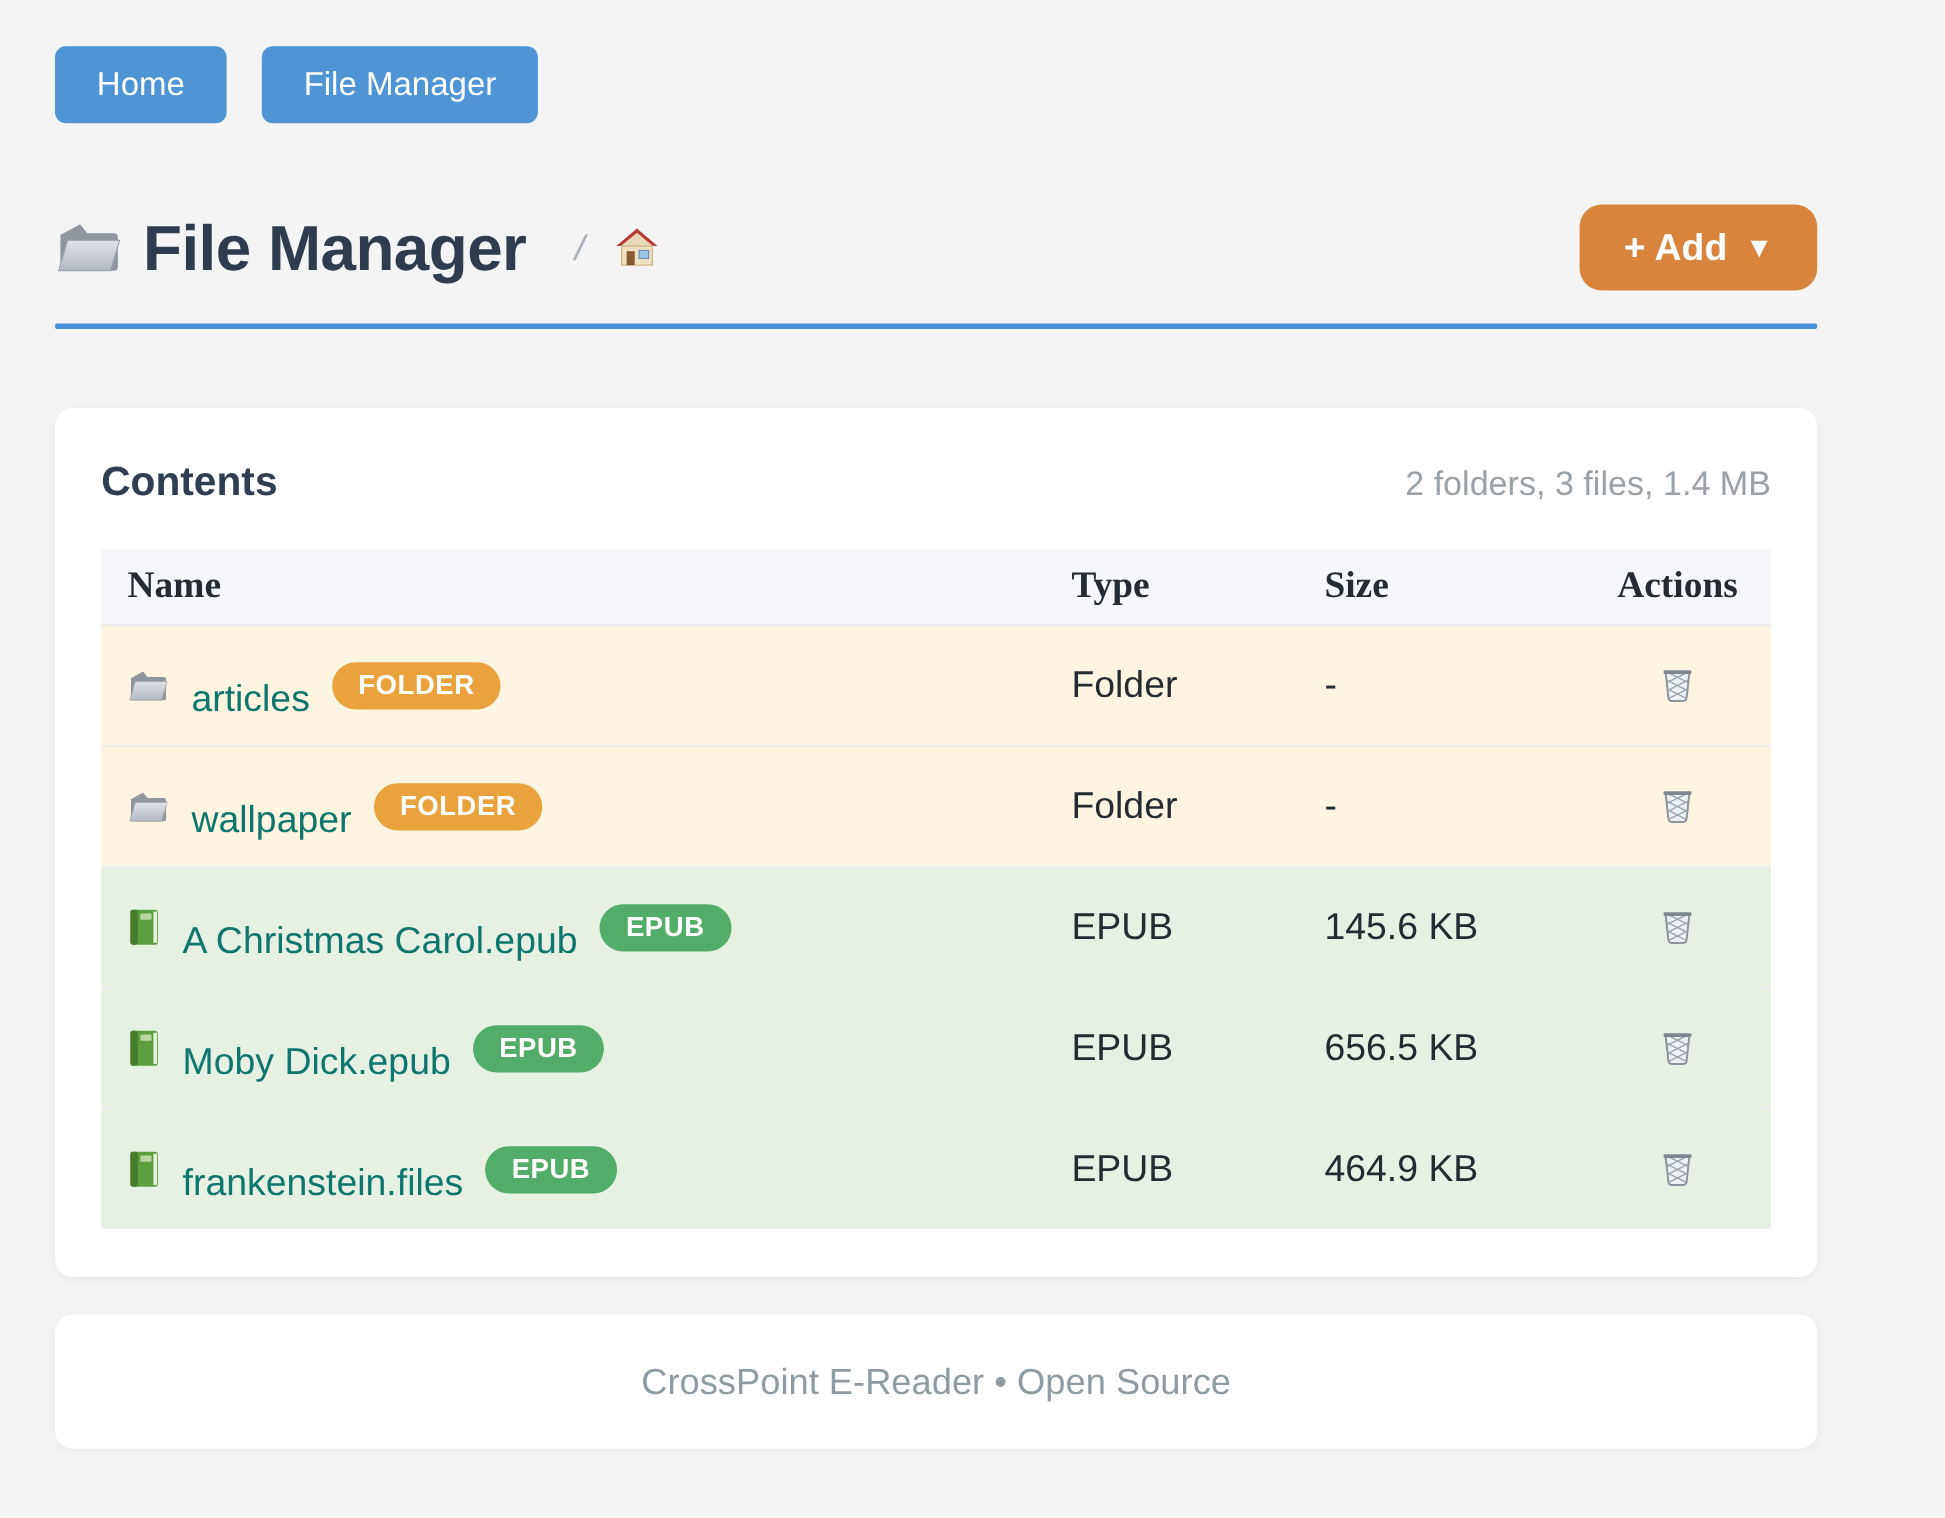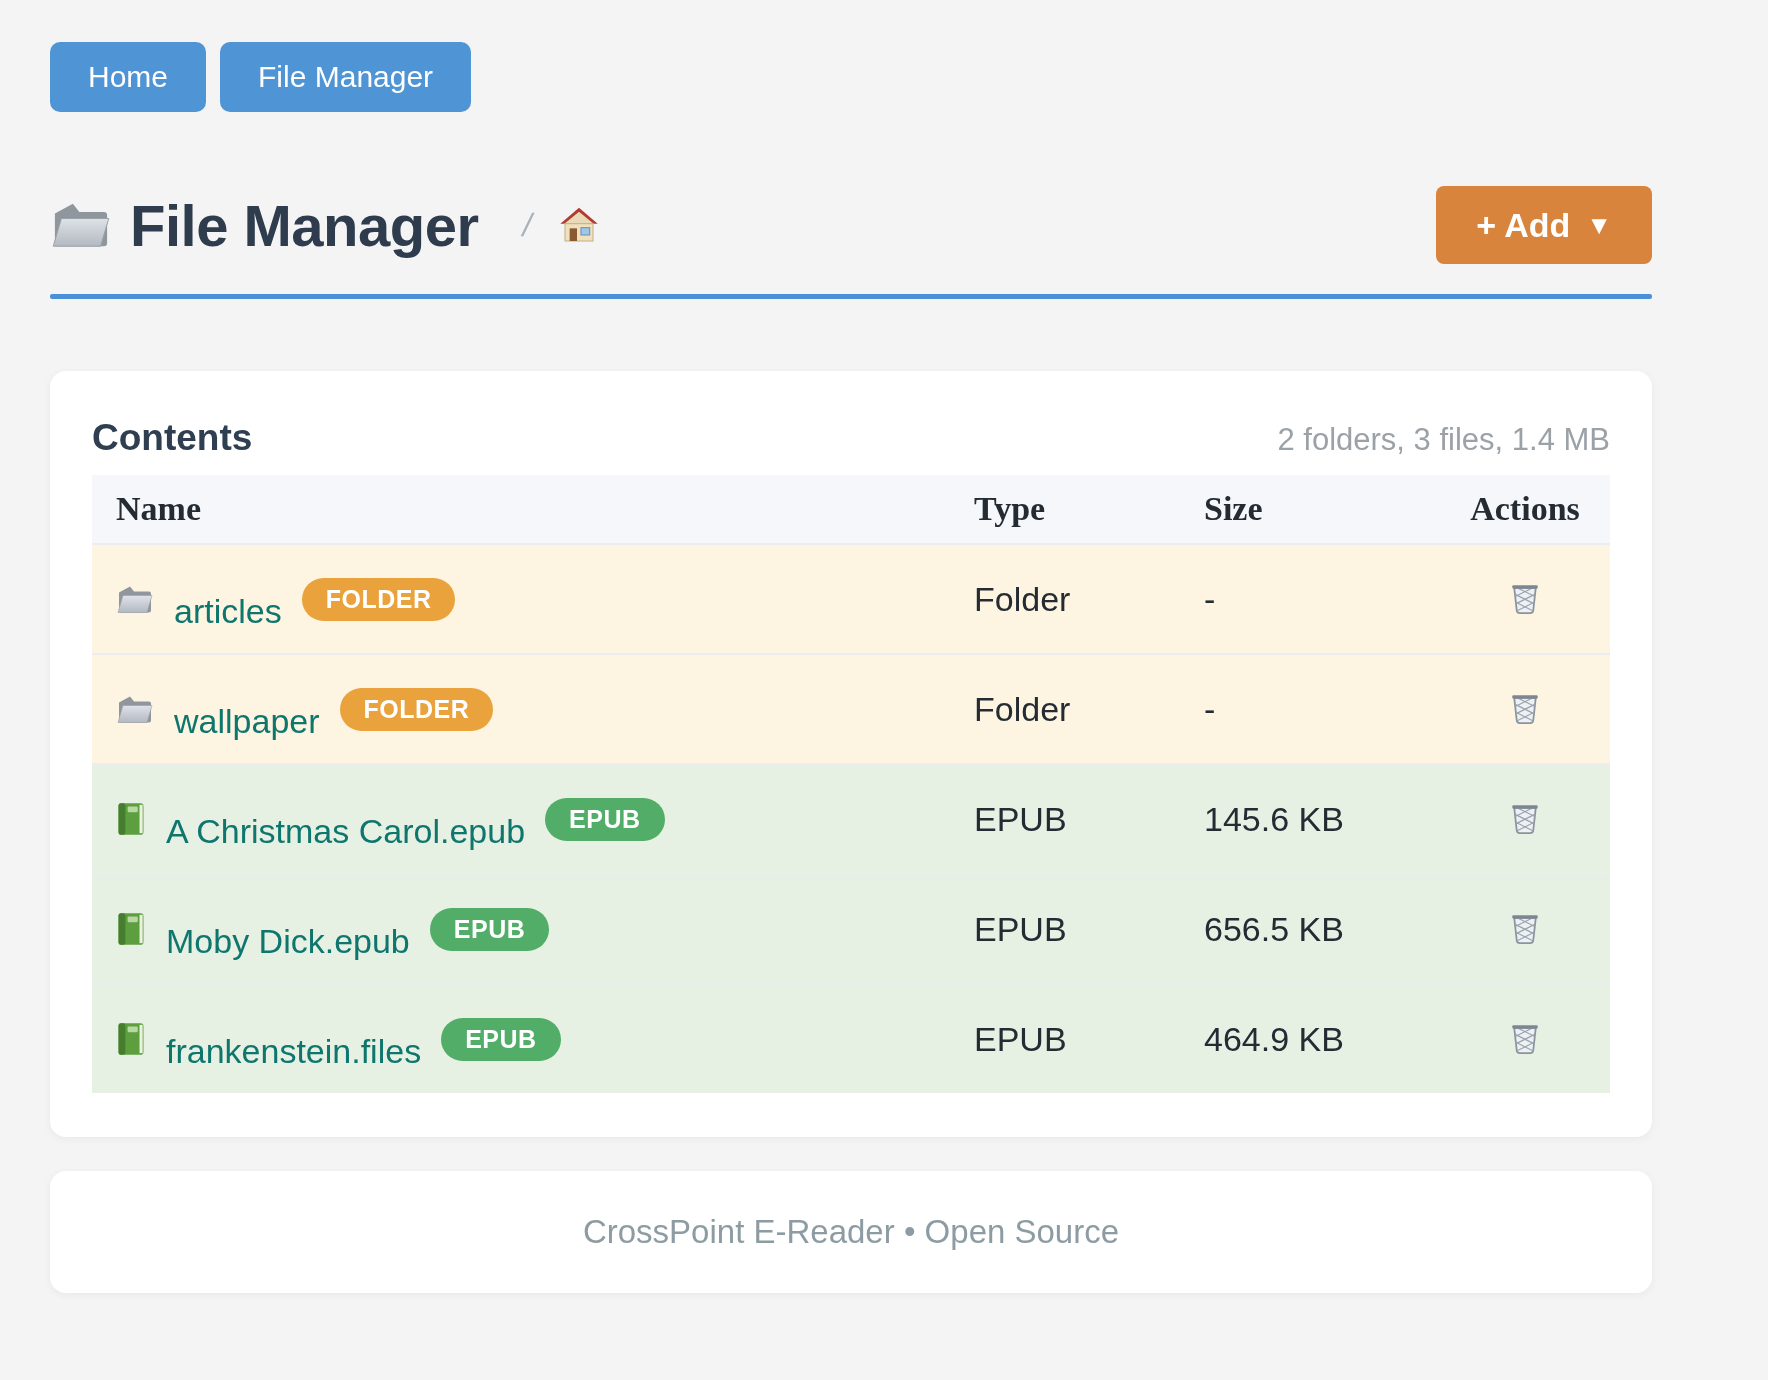--- a/index.html
+++ b/index.html
@@ -6,52 +6,52 @@
   html,body { width:1768px; height:1380px; }
   body {
     background: var(--page-bg, #f4f4f5);
     font-family: "Liberation Sans", "DejaVu Sans", sans-serif;
     color:#333e4a;
     overflow:hidden;
   }
   .container { width:1602px; margin-left:50px; padding-top:42px; }
 
   
-  .nav { display:flex; gap:14px; }
+  .nav { display:flex; gap:32px; }
   .nav-btn {
     background: var(--primary-blue, #4f94d5);
     color:#fff; border:none; border-radius:10px;
     font-family:inherit; font-size:30px; font-weight:400;
     padding:20px 38px; cursor:pointer; line-height:1;
   }
 
   
   .title-row { margin-top:74px; display:flex; align-items:center; }
   .title-left { display:flex; align-items:center; gap:18px; }
   .page-title { font-size:58px; font-weight:700; color:#2e3c4e; letter-spacing:-0.5px; }
   .crumb-sep { font-size:32px; color:#aab1b8; margin-left:26px; font-weight:300; transform:skewX(-12deg); }
   .crumb-home { margin-left:10px; display:inline-flex; }
   .spacer { flex:1; }
   .add-btn {
     background: var(--orange-button, #d9843c);
-    color:#fff; border:none; border-radius:8px;
+    color:#fff; border:none; border-radius:20px;
     font-family:inherit; font-size:34px; font-weight:700;
     padding:22px 40px; cursor:pointer; display:flex; align-items:center; gap:16px; line-height:1;
   }
   .add-btn .caret { font-size:26px; }
 
   .title-rule { margin-top:30px; border:none; height:5px; background: var(--rule-blue, #4a90d9); border-radius:2px; }
 
   
   .card {
     background:#fff; border-radius:16px;
     box-shadow:0 2px 8px rgba(0,0,0,0.05);
     margin-top:72px; padding:46px 42px 44px 42px;
   }
-  .card-head { display:flex; align-items:baseline; margin-bottom:16px; }
+  .card-head { display:flex; align-items:baseline; margin-bottom:40px; }
   .card-title { font-size:37px; font-weight:700; color:#2f3e50; }
   .card-summary { margin-left:auto; font-size:31px; color:#9aa1a7; }
 
   
   .tbl { width:100%; }
   .trow, .thead {
     display:grid;
     grid-template-columns: 1fr 230px 260px 170px;
     align-items:center;
   }

